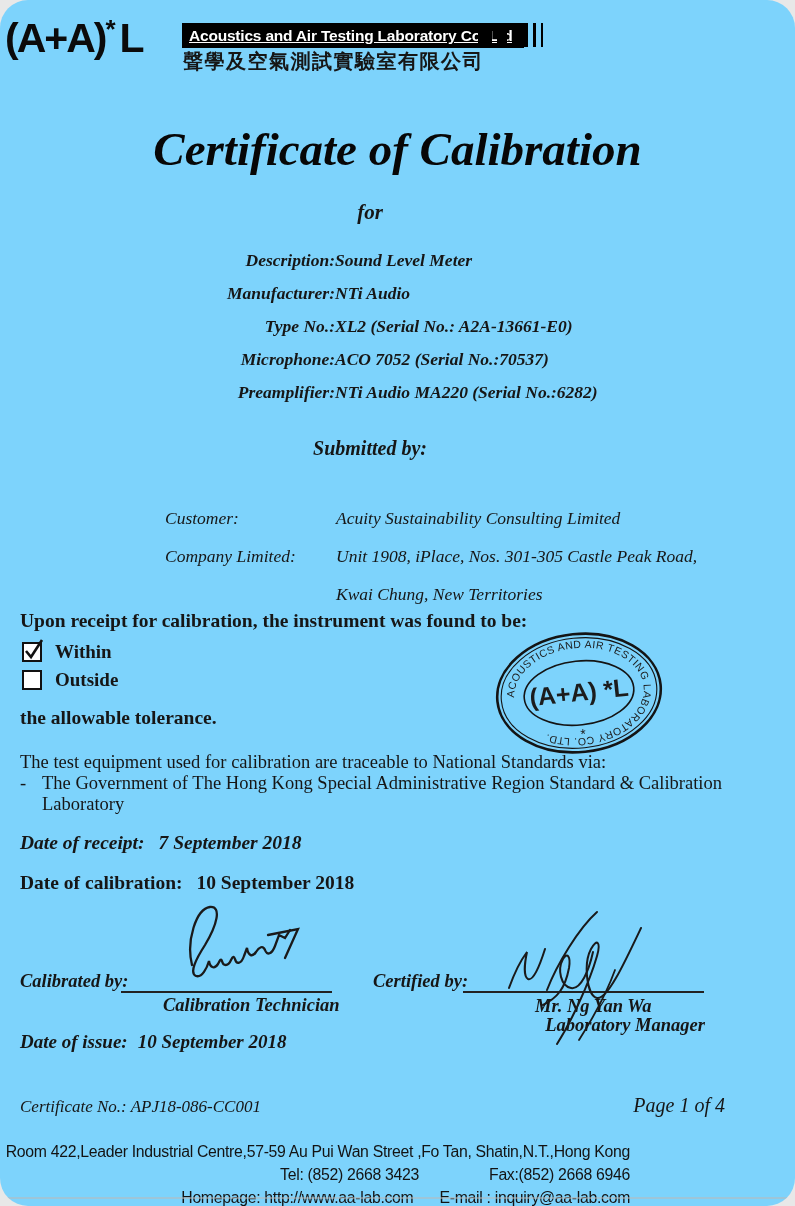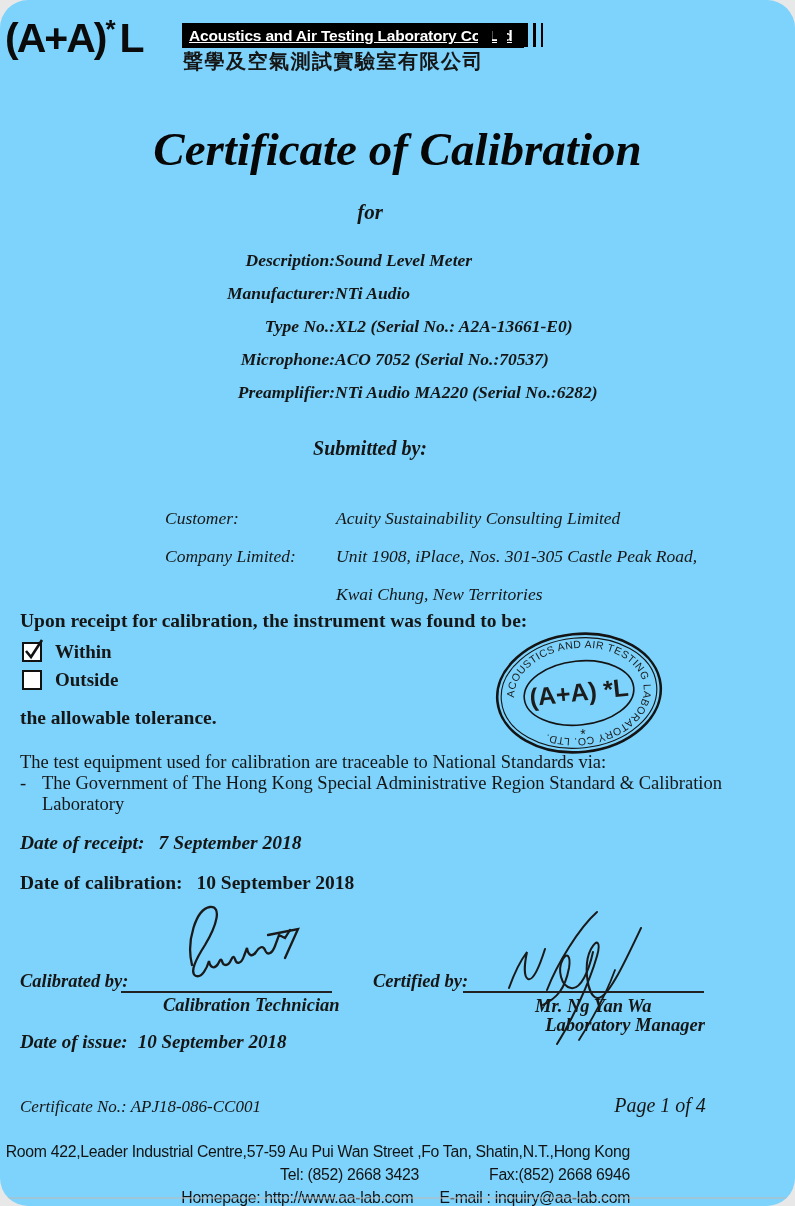--- a/index.html
+++ b/index.html
@@ -94,21 +94,21 @@
   .sr-line{left:463px;top:960px;width:241px;height:31px;}
   .sr-sig{left:495px;top:908px;z-index:3;}
   .sr-name{left:535px;top:996px;width:170px;text-align:left;font-size:18.5px;font-weight:bold;font-style:italic;}
   .sr-role{left:515px;top:1015px;width:190px;text-align:right;font-size:18.5px;font-weight:bold;font-style:italic;}
   .d-issue{left:20px;top:1031px;font-size:19px;font-weight:bold;font-style:italic;}
   .d-issue .dv{margin-left:10px;}
   .sig-svg path{stroke:#1a1a1a;fill:none;stroke-linecap:round;}
 
   
   .cert-no{left:20px;top:1097px;font-size:17px;font-style:italic;}
-  .page-no{left:595px;top:1094px;width:130px;text-align:center;font-size:20px;font-style:italic;}
+  .page-no{left:595px;top:1094px;width:130px;text-align:right;font-size:20px;font-style:italic;}
   .addr{
     left:40px;top:1140px;width:590px;
     font-family:"Liberation Sans",sans-serif;font-size:15.8px;letter-spacing:-0.3px;
     line-height:23px;color:#131313;
   }
   .addr .l{display:flex;justify-content:flex-end;white-space:nowrap;}
   .addr .gap70{width:70px;}
   .addr .gap26{width:26px;}
   .scan-line{left:0;top:1197px;width:795px;height:2px;background:#b9b9b9;opacity:.55;}
 </style>

